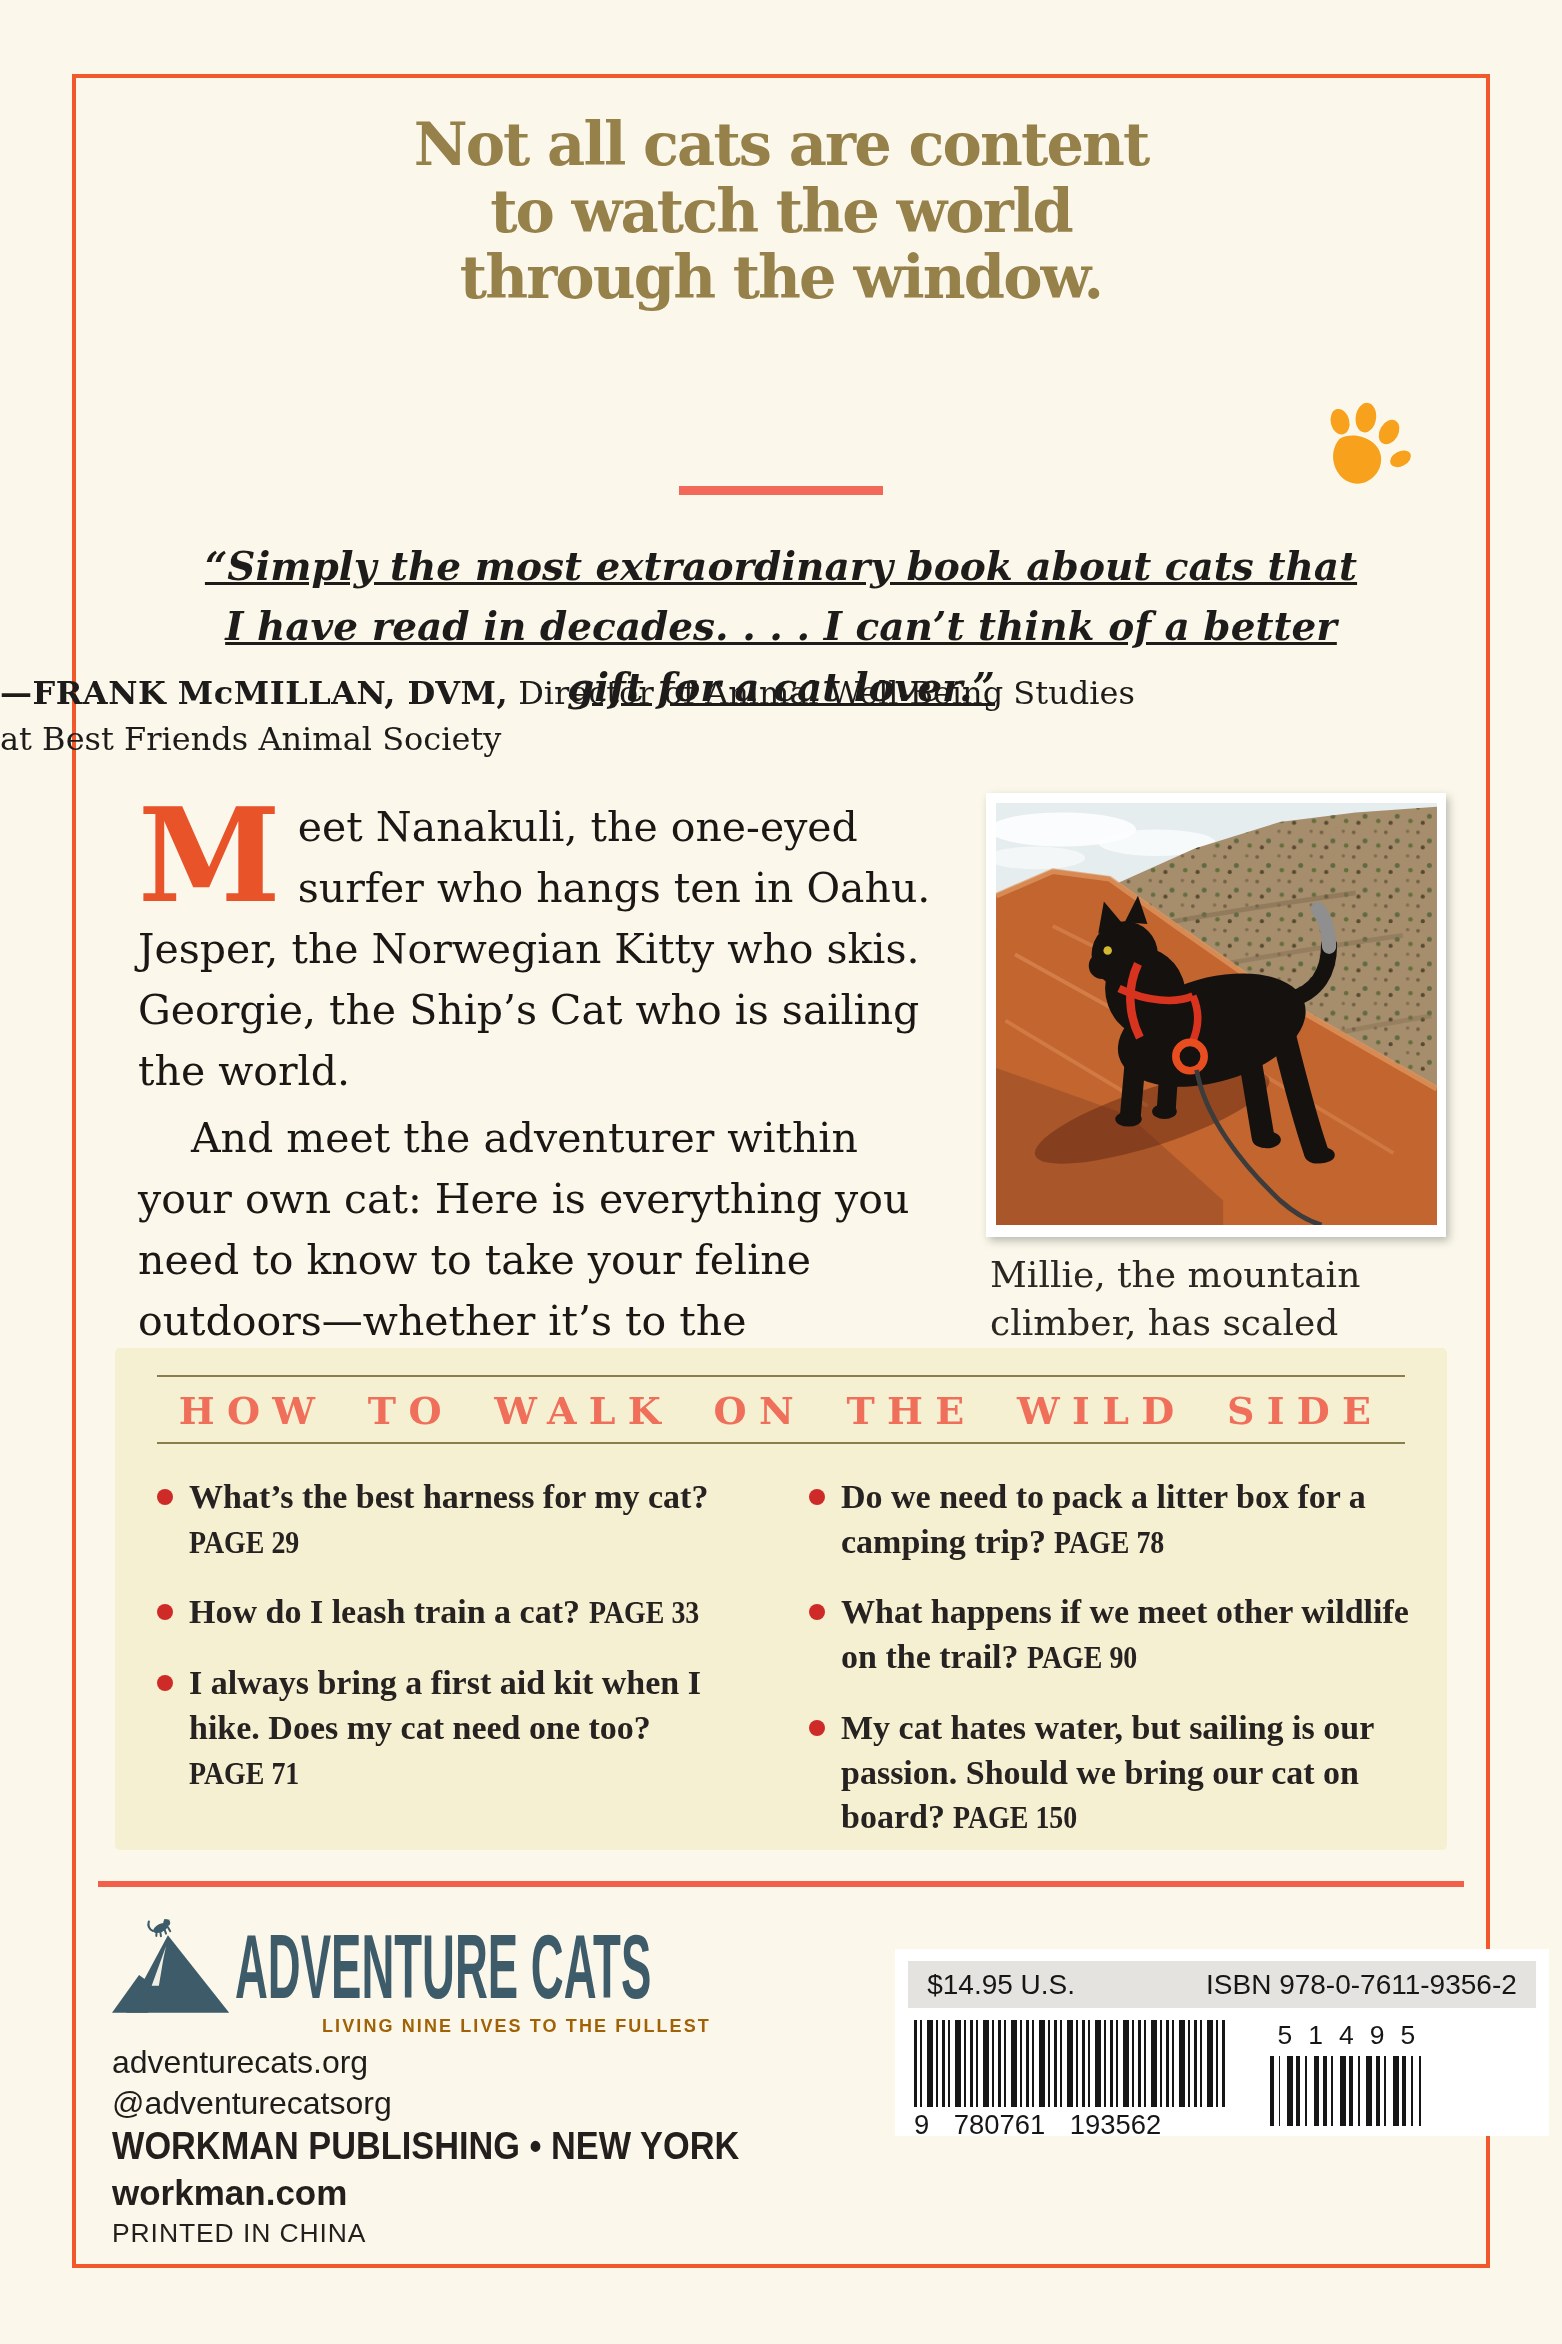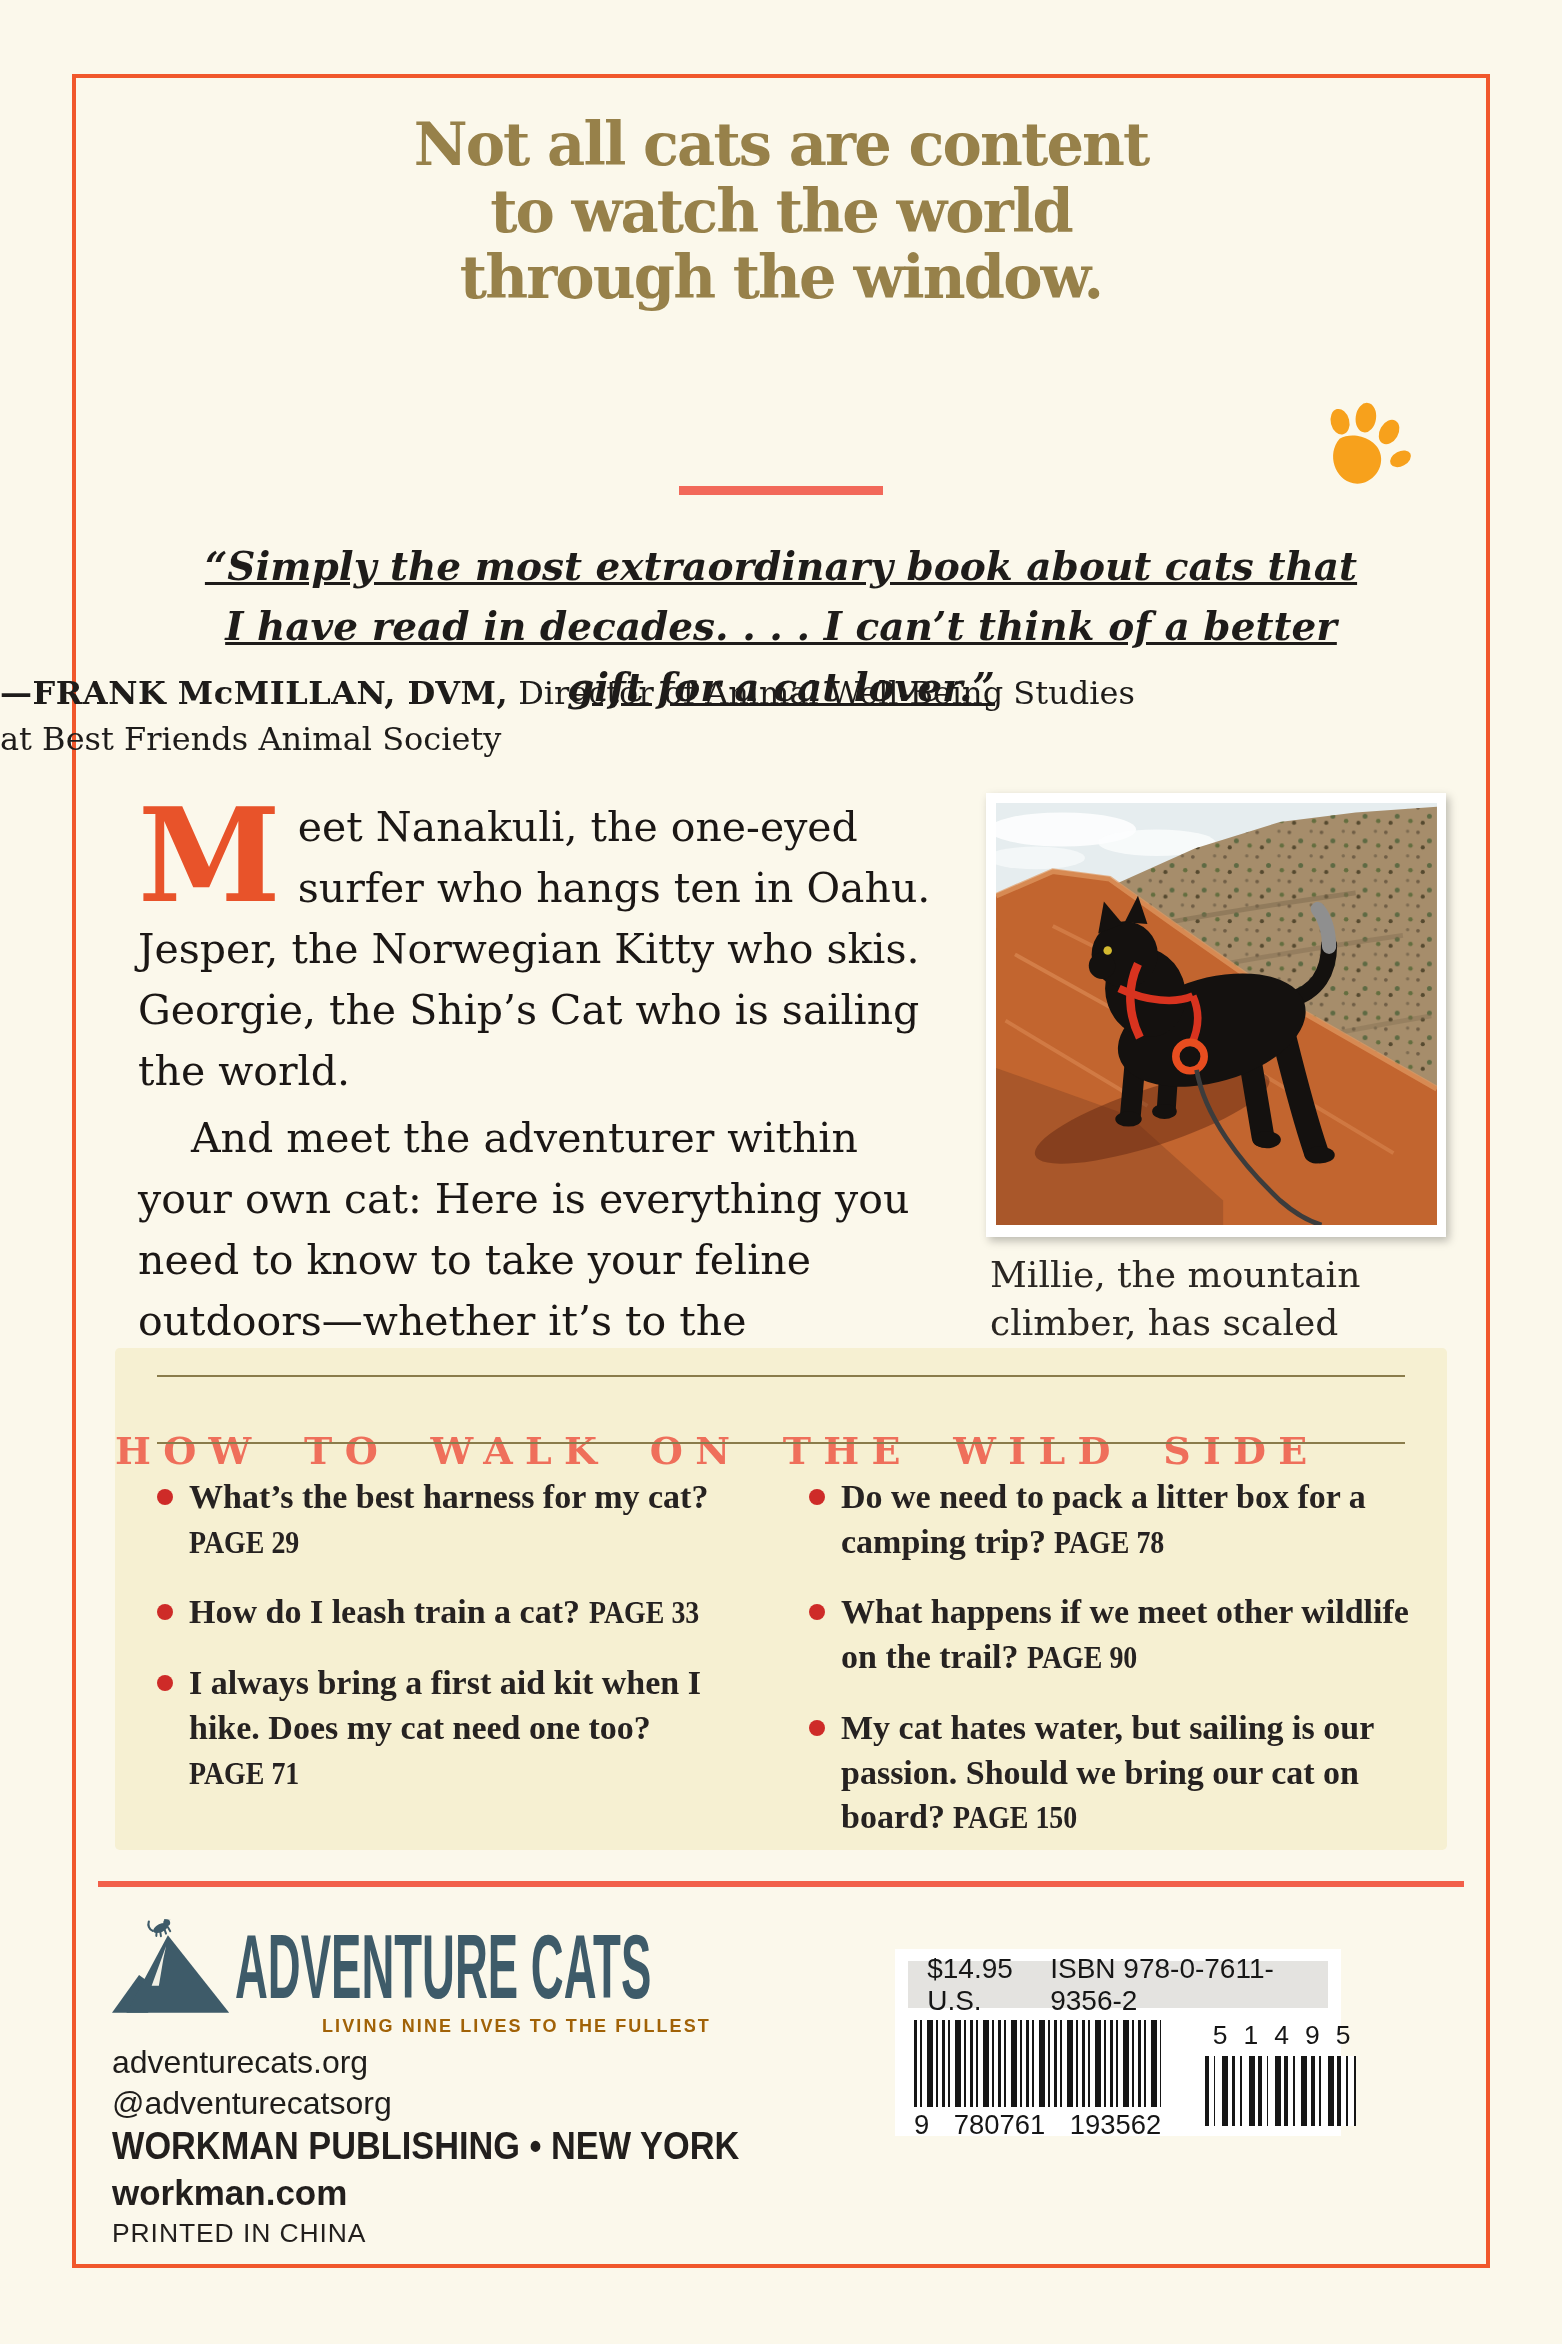--- a/index.html
+++ b/index.html
@@ -57,23 +57,23 @@
     font-size:36px; line-height:1.33; color:#2A2622;
   }
   
   .wildbox{
     position:absolute; left:115px; top:1348px; width:1332px; height:502px;
     background:#F6F0D2; border-radius:4.7px;
   }
   .wild-line{ position:absolute; left:42px; right:42px; border-top:2.8px solid #8A7C4B; }
   .wild-line.l1{ top:26.5px; } .wild-line.l2{ top:94px; }
   .wild-title{
-    position:absolute; top:40px; left:0; right:0; 
+    position:absolute; top:40px; left:0; right:0; text-align:center;
     font-weight:bold; font-size:38px; color:#EF6F5B;
-    letter-spacing:12.3px; word-spacing:15px;margin-top:40px;
+    letter-spacing:12.3px; word-spacing:15px;
   }
   .wild-col{ position:absolute; top:127px; }
   .wild-col.left{ left:42px; width:583px; }
   .wild-col.right{ left:694px; width:613px; }
   .witem{
     display:flex; margin-bottom:25.6px;
     font-family:Liberation Serif, serif; font-weight:bold;
     font-size:34px; line-height:1.32; color:#262221;
   }
   .dot{
@@ -115,21 +115,21 @@
     font-family:"Liberation Sans", sans-serif; font-weight:bold;
     font-size:35px; color:#221F1D;
   }
   .printed{
     position:absolute; left:112px; top:2218px;
     font-family:"Liberation Sans", sans-serif; font-size:26.5px;
     letter-spacing:0.9px; color:#221F1D;
   }
   
   .barcode-box{
-    position:absolute; left:895px; top:1949px; width:446px; height:187px;
+    position:absolute; left:895px; top:1949px; width:654px; height:187px;
     background:#ffffff;
   }
   .price-strip{
     margin:12.3px 13.2px 0; height:47px; background:#E4E3E0;
     display:flex; align-items:center; justify-content:space-between;
     padding:0 19px; font-family:"Liberation Sans", sans-serif;
     font-size:28px; color:#161616;
   }
   .codes{ display:flex; padding:11.4px 19px 0 19px; }
   .main-code{ width:312px; }

